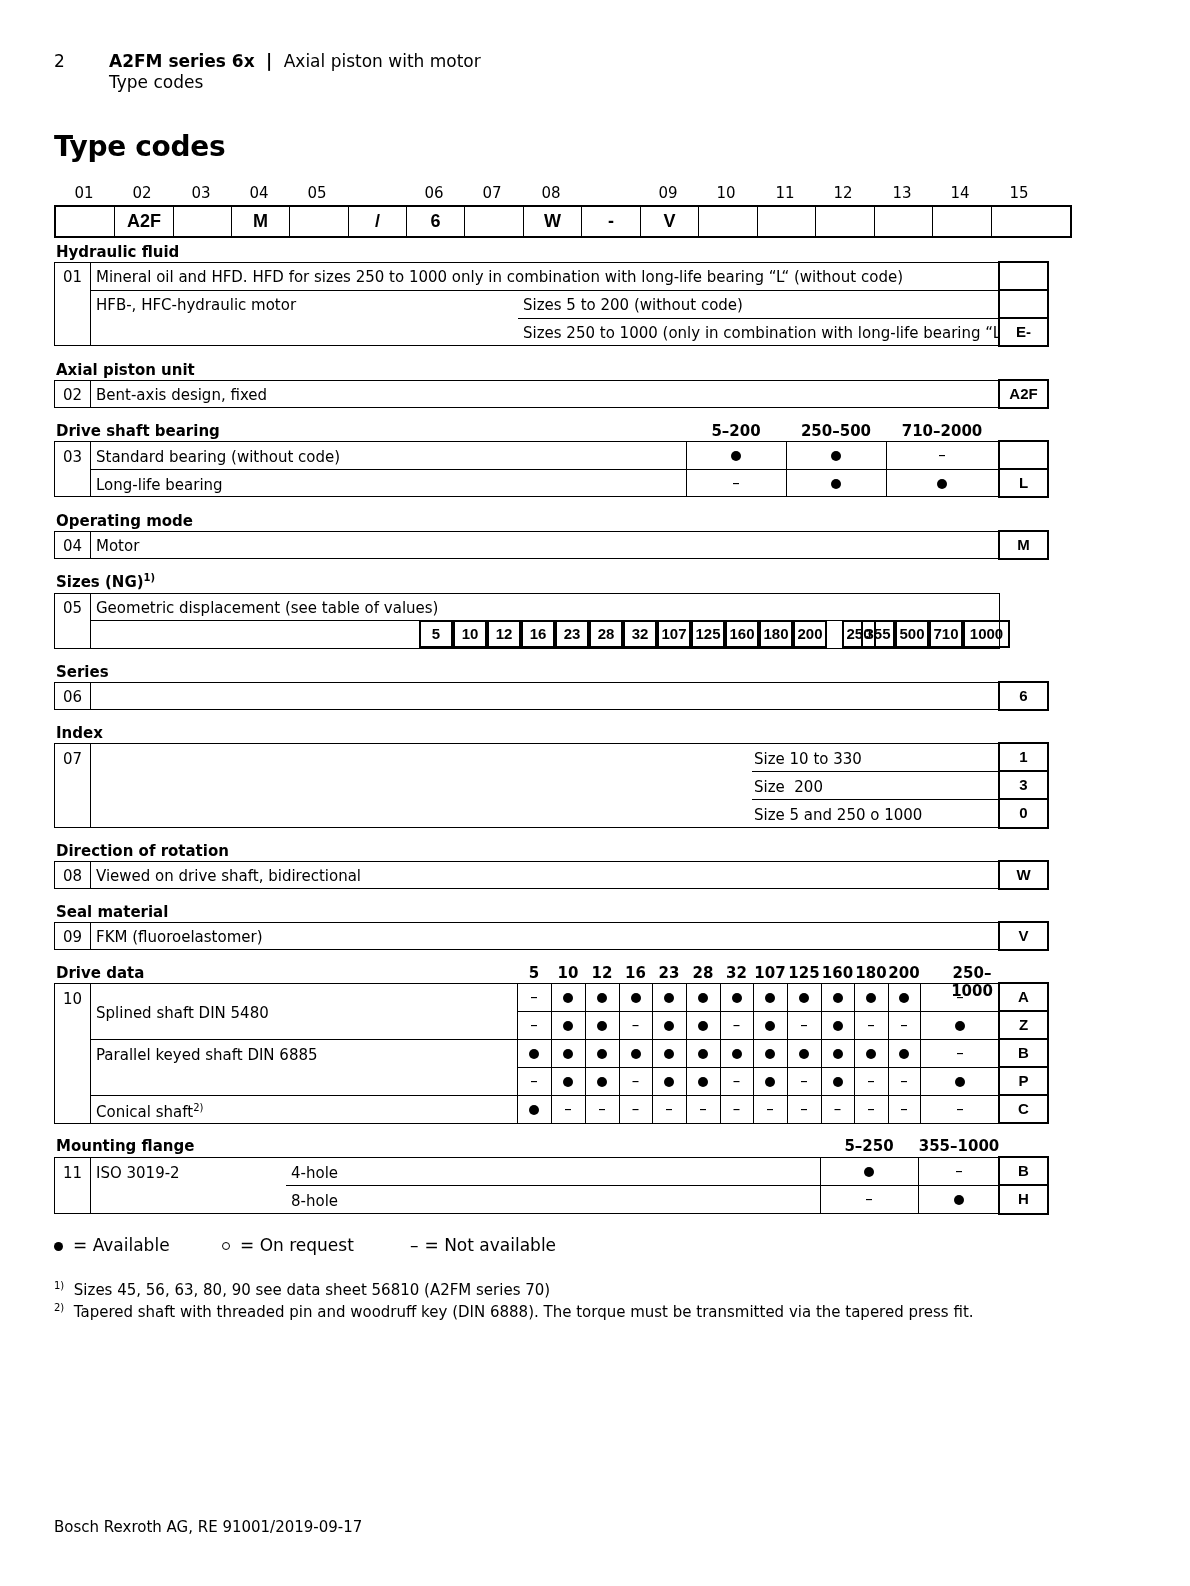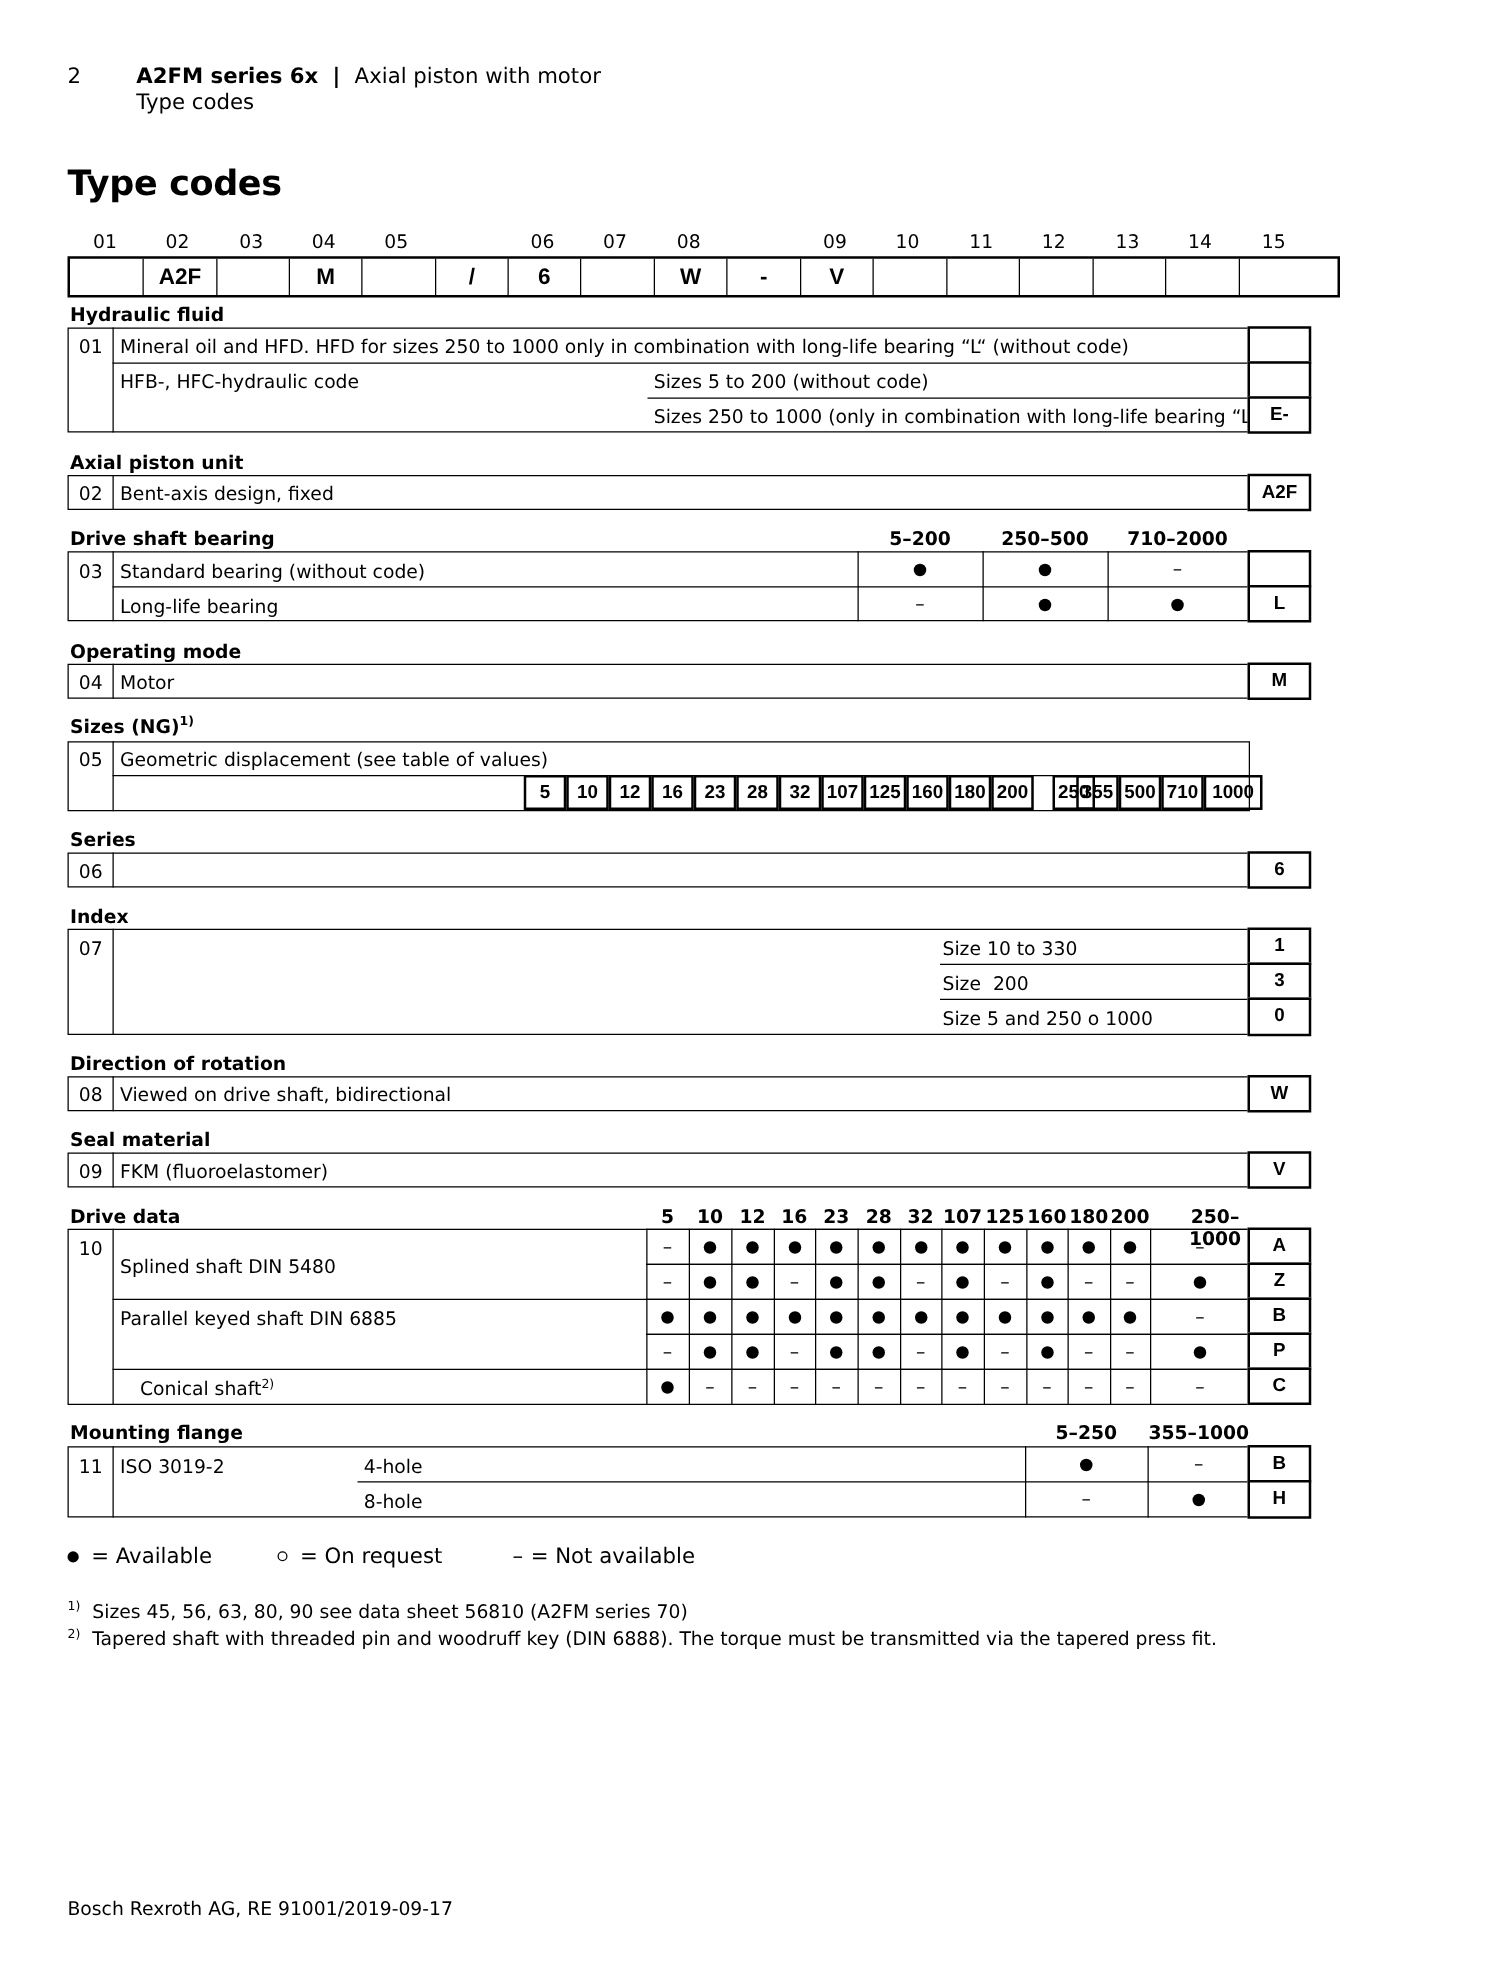--- a/index.html
+++ b/index.html
@@ -87,21 +87,21 @@
   <div class="cell" style="left:876px;width:59px"></div>
   <div class="cell" style="left:935px;width:79px"></div>
 </div>
 
 <div class="sec-title" style="top:243px">Hydraulic fluid</div>
 <div class="box" style="left:54px;top:262px;width:946px;height:84px"></div>
 <div class="vline" style="left:90px;top:262px;height:84px"></div>
 <div class="num" style="left:63px;top:268px">01</div>
 <div class="txt" style="left:96px;top:268px">Mineral oil and HFD. HFD for sizes 250 to 1000 only in combination with long-life bearing “L“ (without code)</div>
 <div class="hline" style="left:90px;top:290px;width:910px"></div>
-<div class="txt" style="left:96px;top:296px">HFB-, HFC-hydraulic code</div>
+<div class="txt" style="left:96px;top:296px">HFB-, HFC-hydraulic motor</div>
 <div class="txt" style="left:523px;top:296px">Sizes 5 to 200 (without code)</div>
 <div class="hline" style="left:518px;top:318px;width:482px"></div>
 <div class="txt" style="left:523px;top:324px">Sizes 250 to 1000 (only in combination with long-life bearing “L”)</div>
 <div class="code" style="left:998px;top:261px;width:51px;height:30px;line-height:25px"></div>
 <div class="code" style="left:998px;top:289px;width:51px;height:30px;line-height:25px"></div>
 <div class="code" style="left:998px;top:317px;width:51px;height:30px;line-height:25px">E-</div>
 
 <div class="sec-title" style="top:361px">Axial piston unit</div>
 <div class="box" style="left:54px;top:380px;width:946px;height:28px"></div>
 <div class="vline" style="left:90px;top:380px;height:28px"></div>
@@ -217,21 +217,21 @@
   </div>
 <div class="box" style="left:54px;top:983px;width:946px;height:141px"></div>
 <div class="vline" style="left:90px;top:983px;height:141px"></div>
 <div class="hline" style="left:90px;top:1039px;width:910px"></div>
 <div class="hline" style="left:90px;top:1095px;width:910px"></div>
 <div class="hline" style="left:517px;top:1011px;width:483px"></div>
 <div class="hline" style="left:517px;top:1067px;width:483px"></div>
 <div class="num" style="left:63px;top:990px">10</div>
 <div class="txt" style="left:96px;top:1004px">Splined shaft DIN 5480</div>
 <div class="txt" style="left:96px;top:1046px">Parallel keyed shaft DIN 6885</div>
-<div class="txt" style="left:112px;top:1102px"><span>Conical shaft</span><sup style="font-size:10px">2)</sup></div>
+<div class="txt" style="left:96px;top:1102px"><span>Conical shaft</span><sup style="font-size:10px">2)</sup></div>
 <div id="ds-grid">
     <div class="vline" style="left:517px;top:983px;height:141px"></div>
     <div class="vline" style="left:551px;top:983px;height:141px"></div>
     <div class="vline" style="left:585px;top:983px;height:141px"></div>
     <div class="vline" style="left:619px;top:983px;height:141px"></div>
     <div class="vline" style="left:652px;top:983px;height:141px"></div>
     <div class="vline" style="left:686px;top:983px;height:141px"></div>
     <div class="vline" style="left:720px;top:983px;height:141px"></div>
     <div class="vline" style="left:753px;top:983px;height:141px"></div>
     <div class="vline" style="left:787px;top:983px;height:141px"></div>

